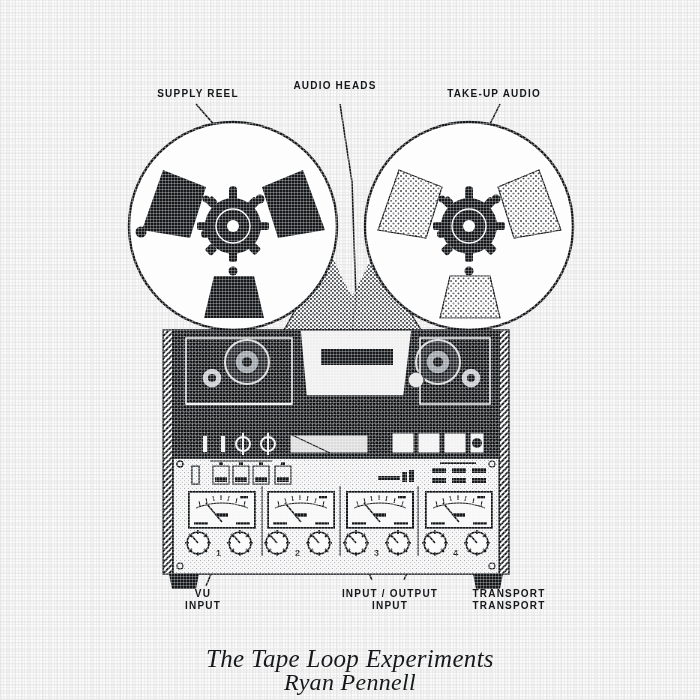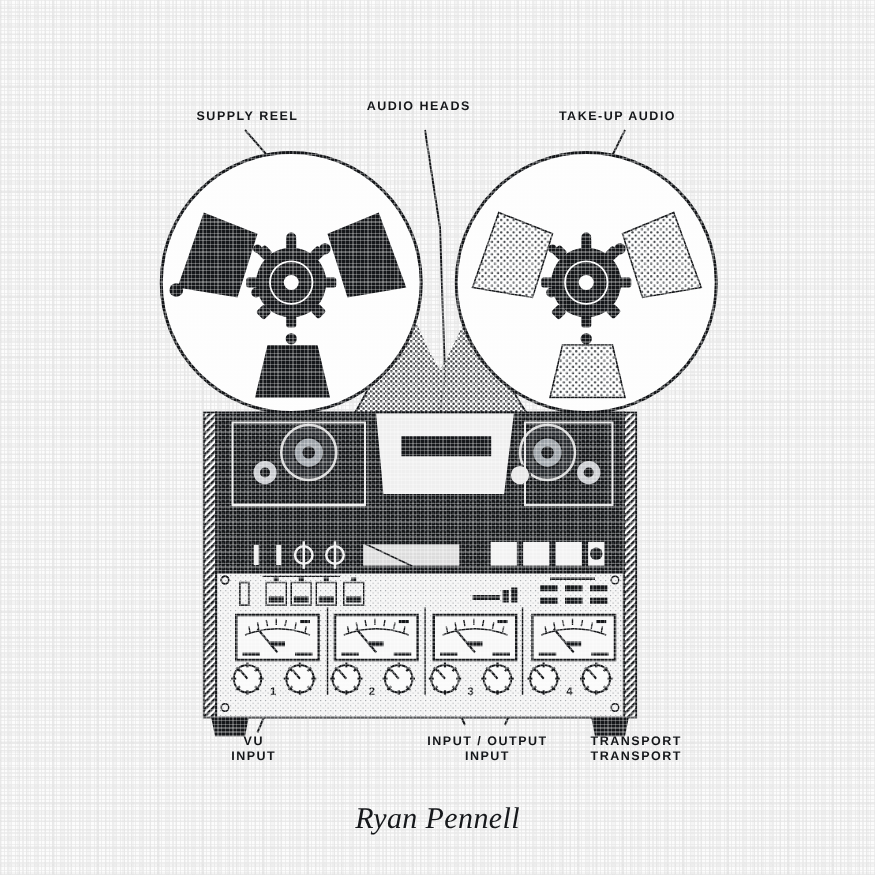--- a/index.html
+++ b/index.html
@@ -504,14 +504,15 @@
 <div class="lbl" style="left:335px;top:588px;width:110px;">
   <div>INPUT / OUTPUT</div>
   <div>INPUT</div>
 </div>
 <div class="lbl" style="left:466px;top:588px;width:86px;">
   <div>TRANSPORT</div>
   <div>TRANSPORT</div>
 </div>
 
 <div class="title-wrap">
+  <div class="alb-title">The Tape Loop Experiments</div>
   <div class="alb-artist">Ryan Pennell</div>
 </div>
 
 </body></html>

